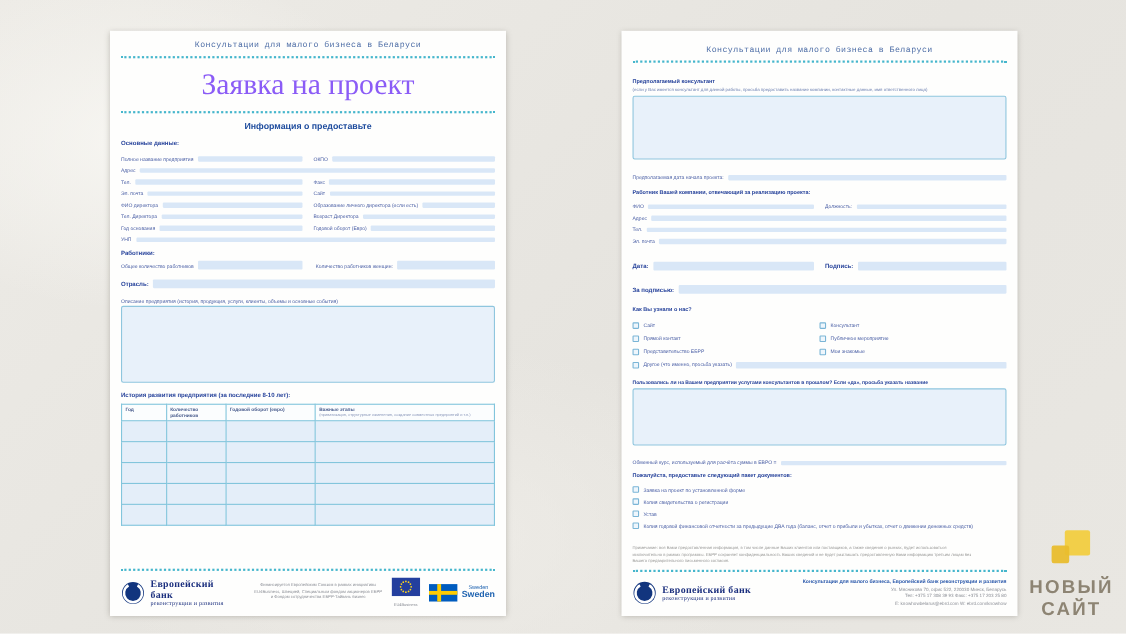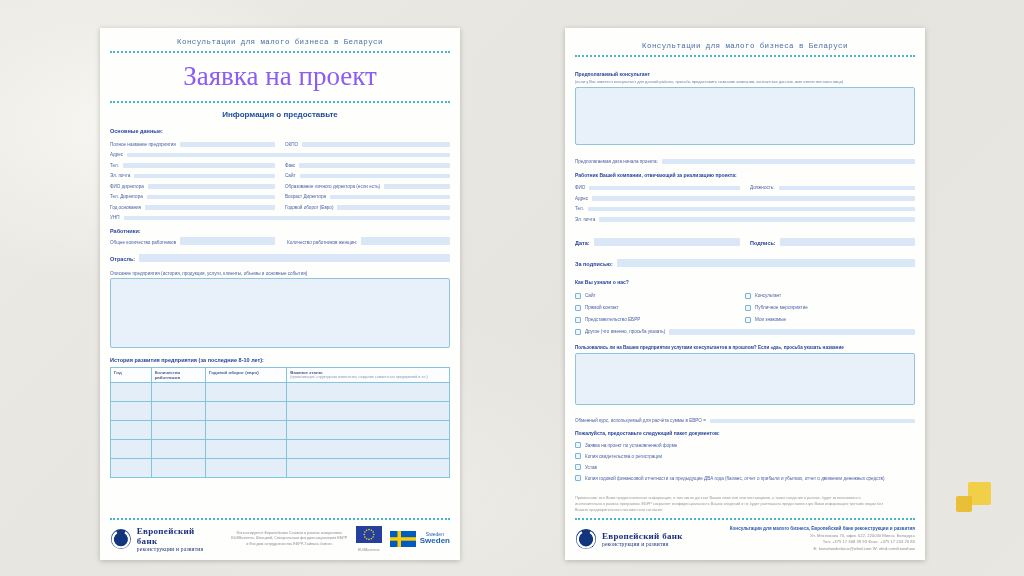--- a/index.html
+++ b/index.html
@@ -403,13 +403,17 @@
       </div>
     </div>
   </div>
 </div>
 
 <div id="watermark">
   <div class="wm-squares">
     <div class="wm-sq1"></div>
     <div class="wm-sq2"></div>
   </div>
+  <div class="wm-text">
+    <div>НОВЫЙ</div>
+    <div>САЙТ</div>
+  </div>
 </div>
 
 </body></html>

